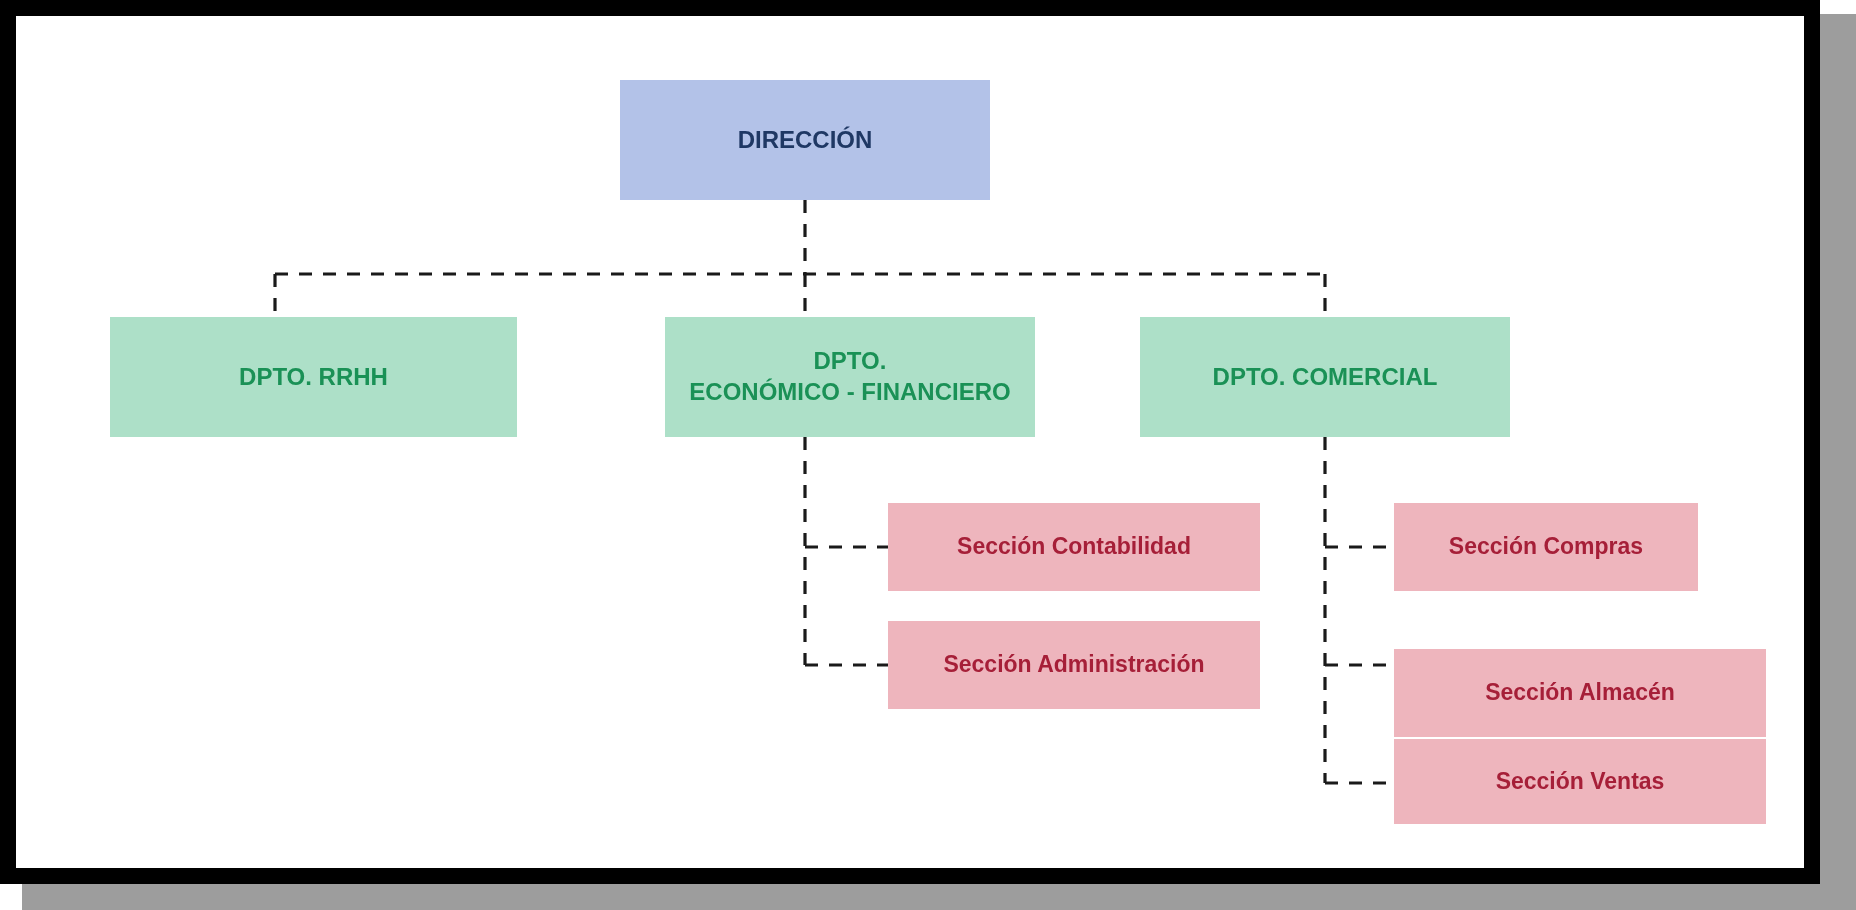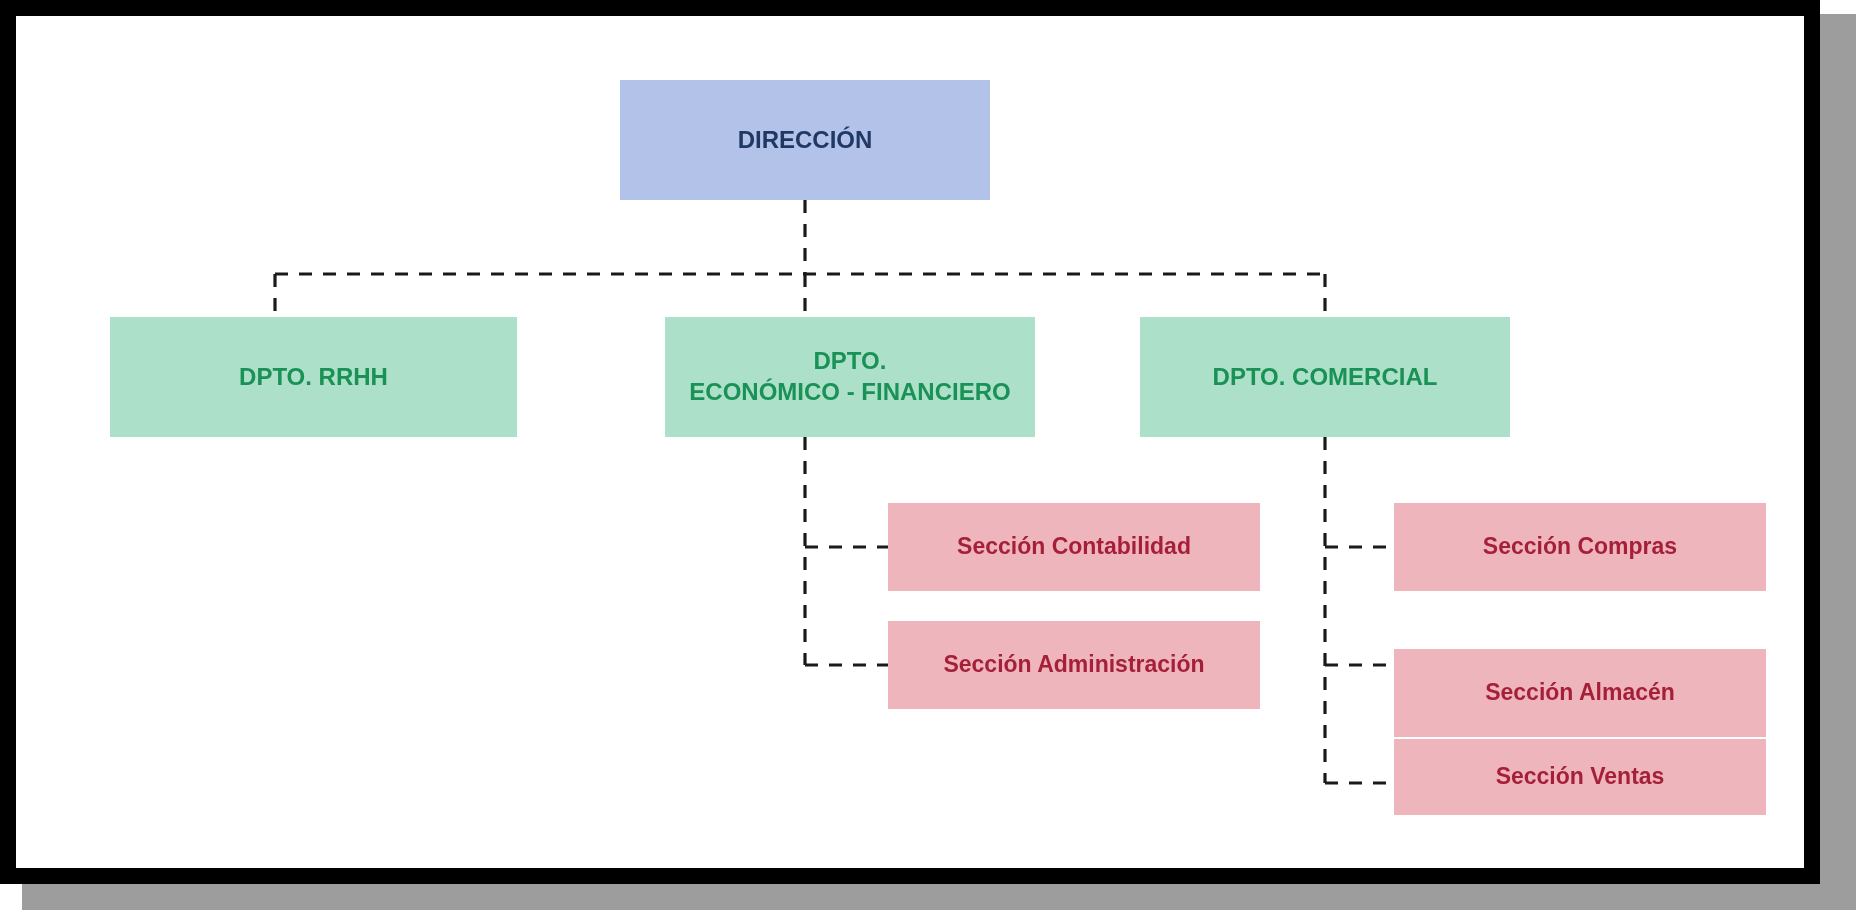--- a/index.html
+++ b/index.html
@@ -87,23 +87,23 @@
   
   #node-rrhh      { left: 74px;  top: 301px; width: 407px; height: 120px; margin-left: 20px; }
   #node-econfin   { left: 604px; top: 301px; width: 370px; height: 120px; margin-left: 45px; }
   #node-comercial { left: 1124px;top: 301px; width: 370px; height: 120px; }
 
   
   #node-contabilidad  { left: 872px; top: 487px; width: 372px; height: 88px; }
   #node-administracion{ left: 872px; top: 605px; width: 372px; height: 88px; }
 
   
-  #node-compras  { left: 1378px; top: 487px; width: 372px; height: 88px; }
+  #node-compras  { left: 1378px; top: 487px; width: 304px; height: 88px; }
   #node-almacen  { left: 1378px; top: 605px; width: 372px; height: 88px; margin-top: 28px; }
-  #node-ventas   { left: 1378px; top: 723px; width: 372px; height: 76px; }
+  #node-ventas   { left: 1378px; top: 723px; width: 372px; height: 85px; }
 
   .dash {
     stroke: #1a1a1a;
     stroke-width: 3.2;
     stroke-dasharray: 13 11;
     fill: none;
     stroke-linecap: butt;
   }
 </style>
 </head>

